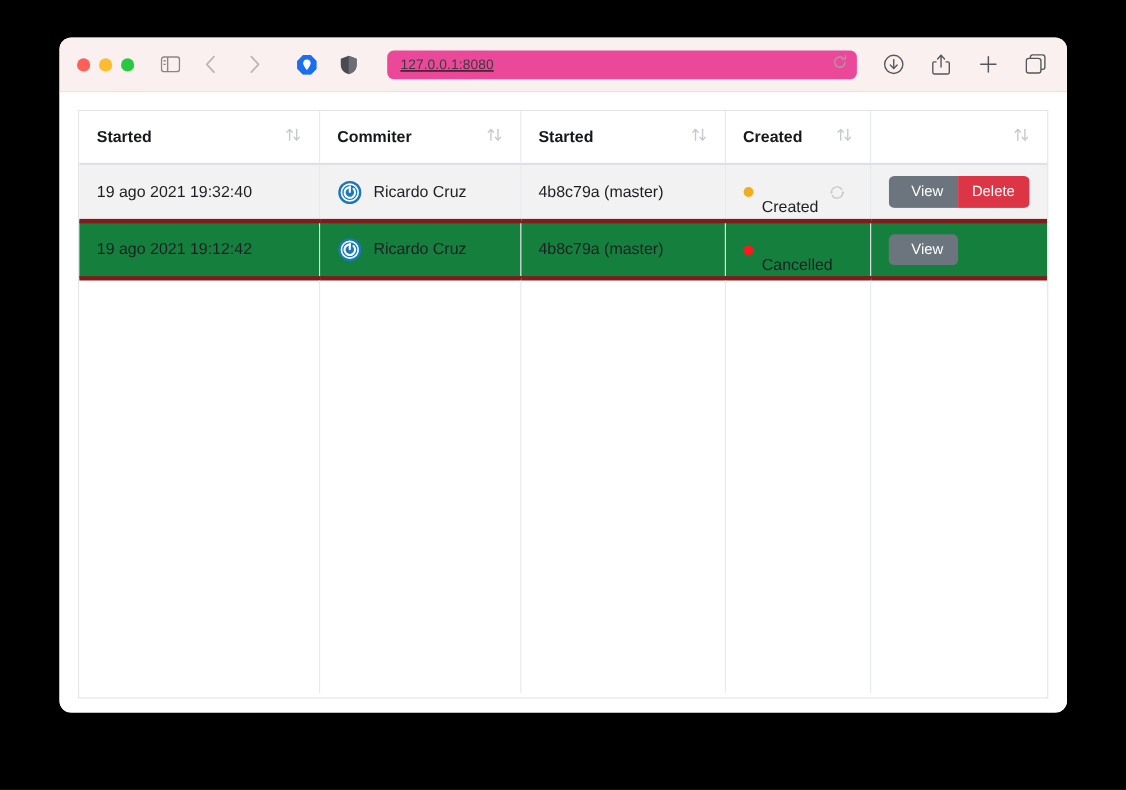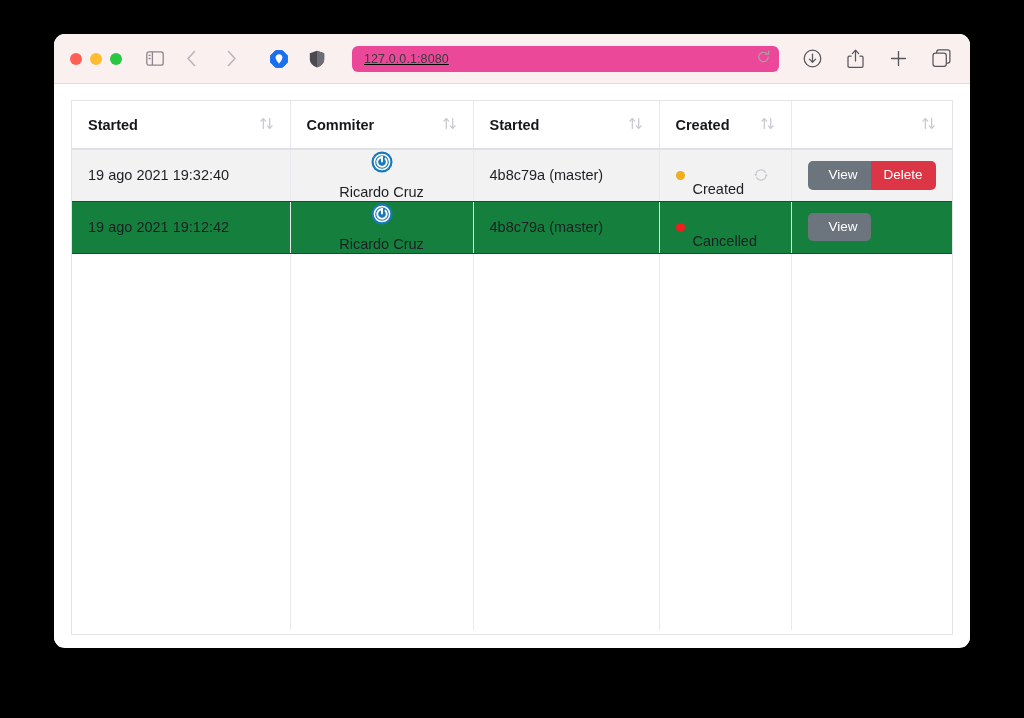--- a/index.html
+++ b/index.html
@@ -141,21 +141,21 @@
 
   table.grid {
     width: 100%;
     border-collapse: collapse;
     table-layout: fixed;
   }
 
   table.grid th,
   table.grid td {
     border-right: 1px solid #e8e9ed;
-    border-bottom: 1px solid #7f1d1d;
+    border-bottom: 4px solid #7f1d1d;
     padding: 0 16px;
     text-align: left;
     vertical-align: middle;
     box-sizing: border-box;
   }
   table.grid th:last-child,
   table.grid td:last-child { border-right: none; }
 
   table.grid th {
     height: 48px;
@@ -188,21 +188,20 @@
     height: 377px;
     border-bottom: none;
     background: #ffffff;
   }
 
   
   .committer {
     display: flex;
     align-items: center;
     gap: 11px;
-    flex-direction: column;
   }
   .avatar {
     width: 22px;
     height: 22px;
     border-radius: 50%;
     flex: none;
     display: block;
   }
 
   

